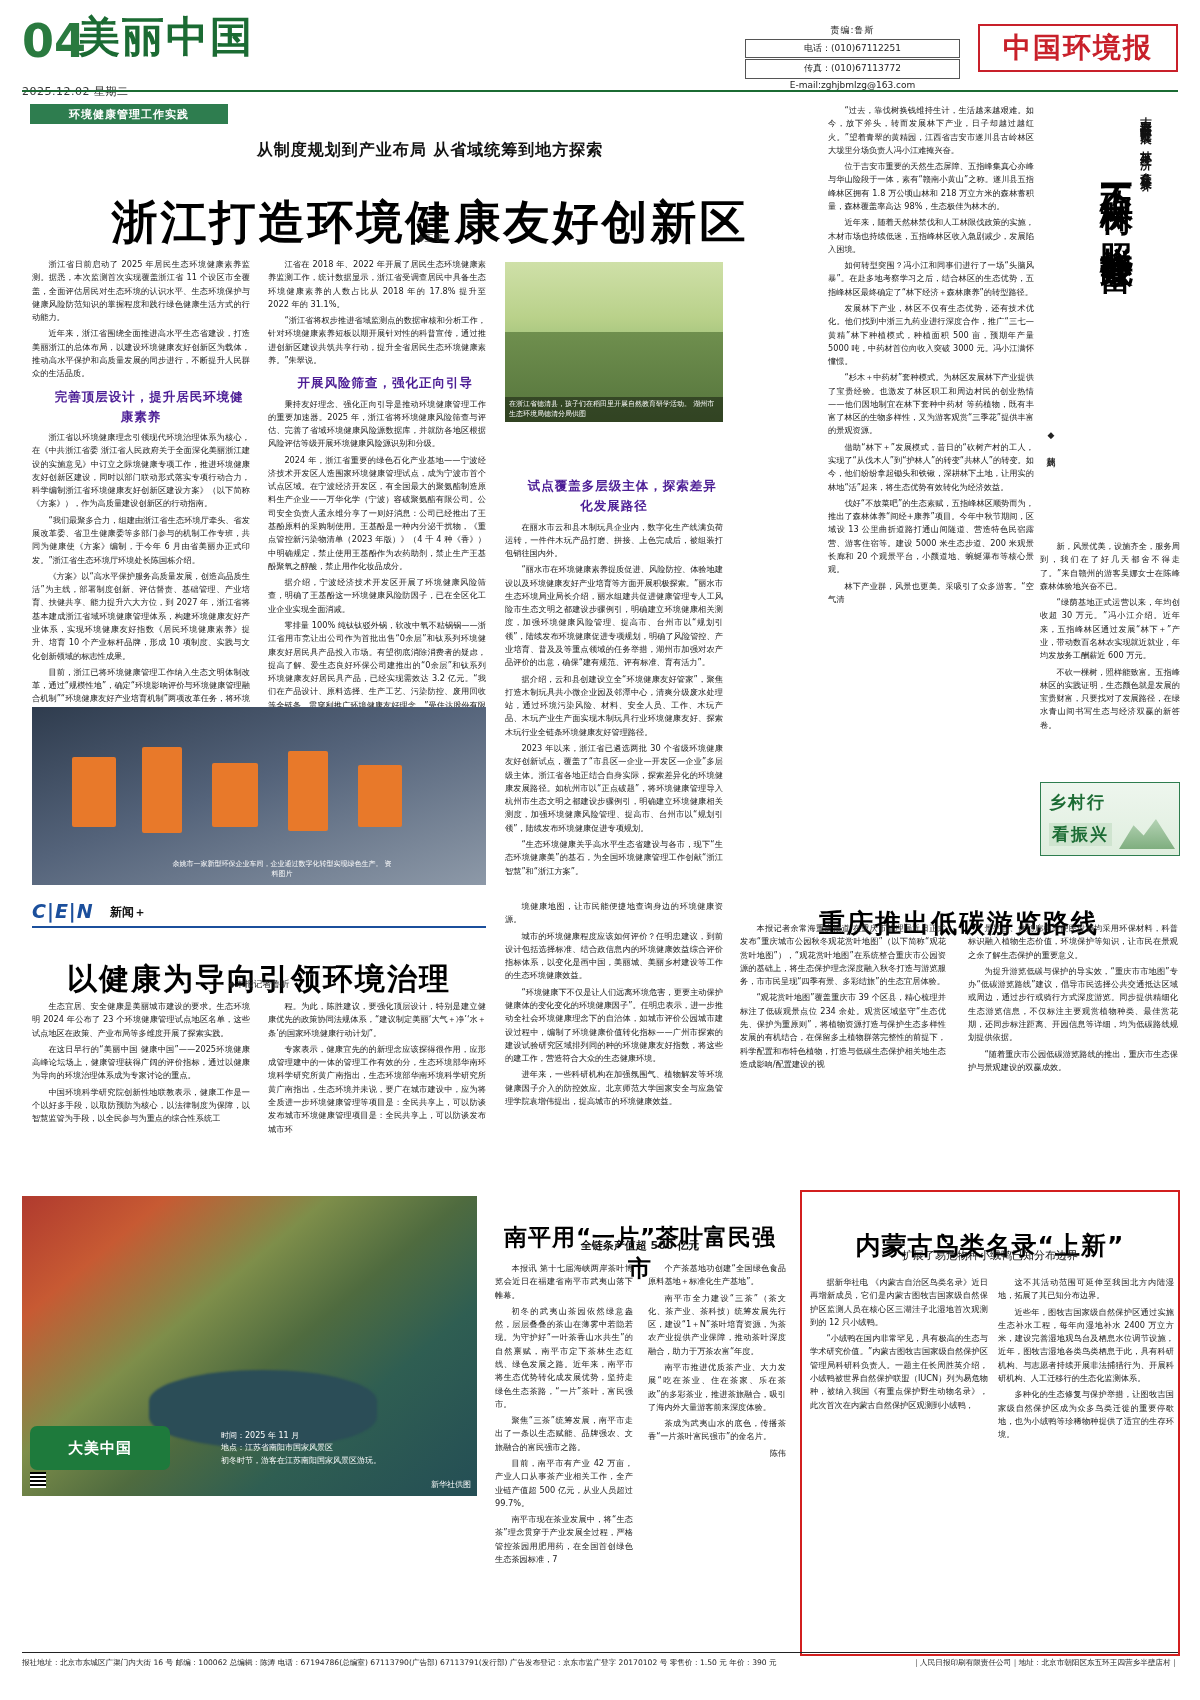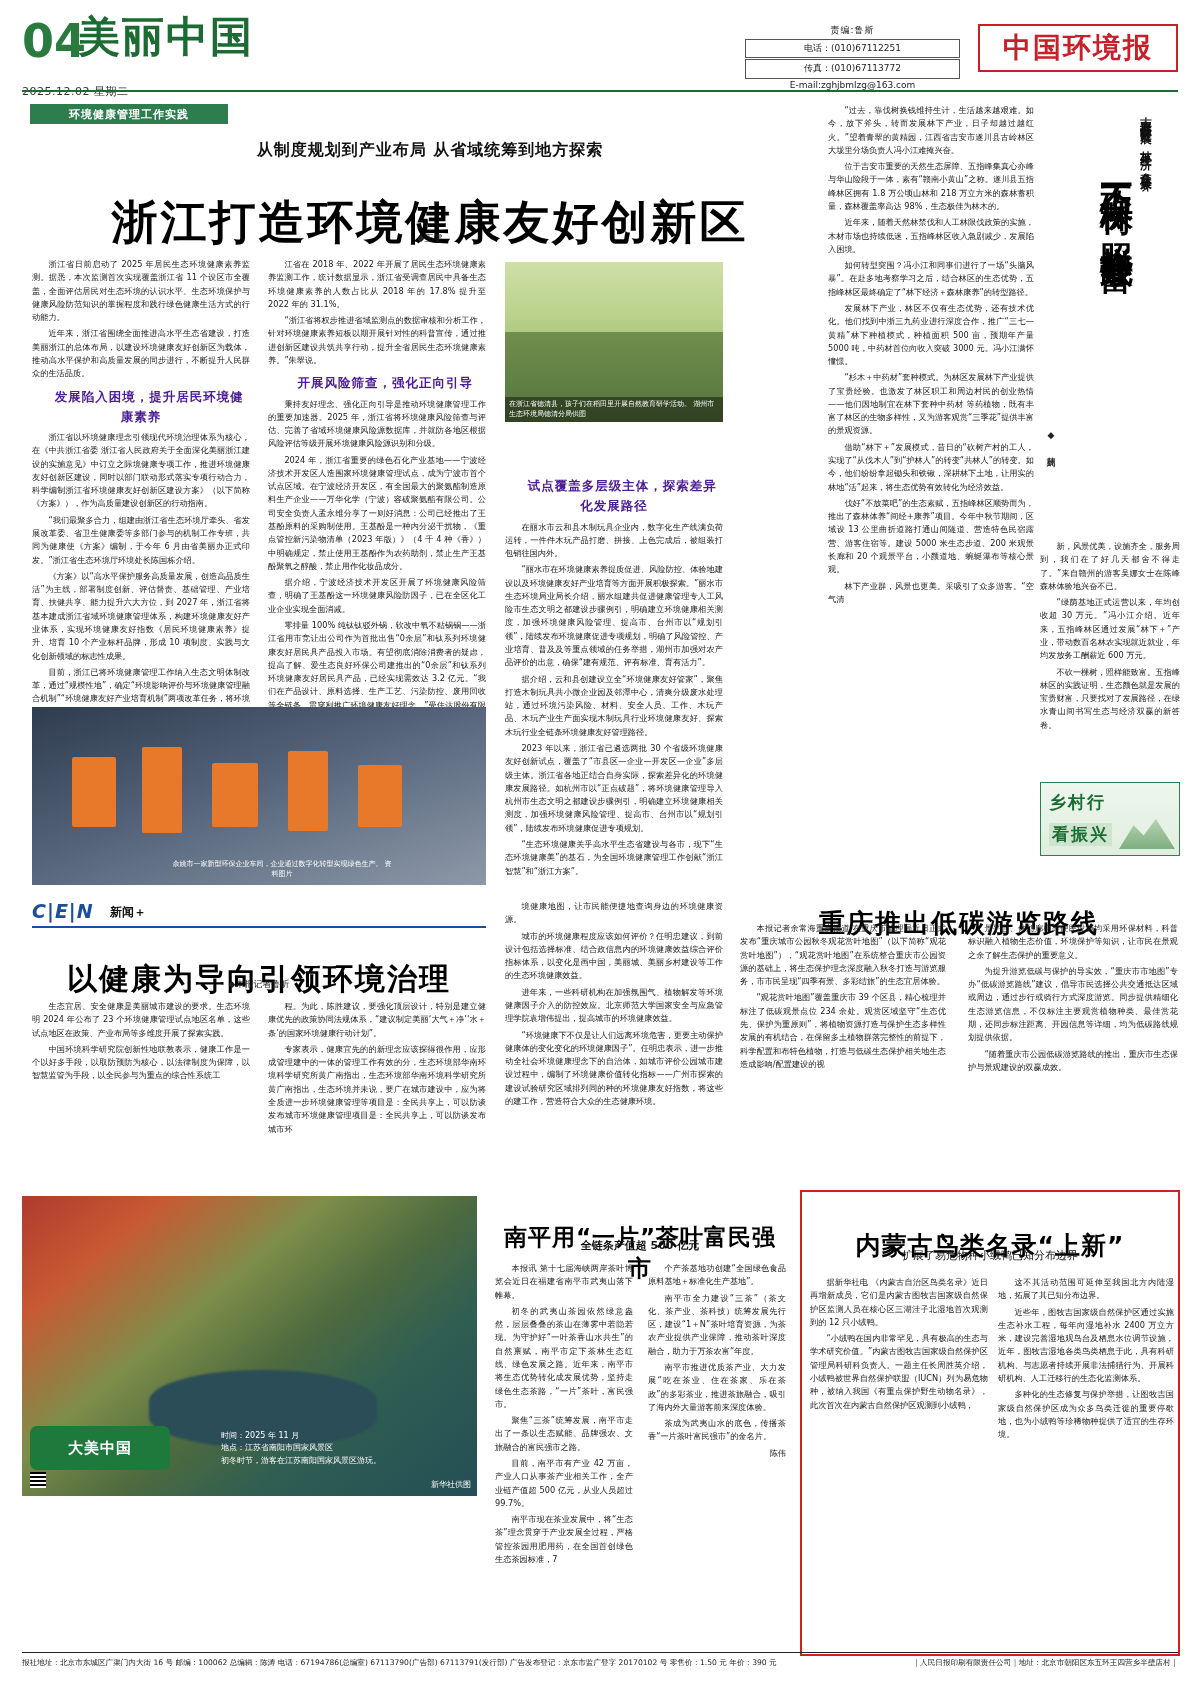--- a/index.html
+++ b/index.html
@@ -135,21 +135,21 @@
   </div>
 
   <div class="tag">环境健康管理工作实践</div>
   <div class="kicker">从制度规划到产业布局 从省域统筹到地方探索</div>
   <h1 class="headline">浙江打造环境健康友好创新区</h1>
   <div class="byline">◆王雯</div>
 
   <div class="c1 col-text">
     <p>浙江省日前启动了 2025 年居民生态环境健康素养监测。据悉，本次监测首次实现覆盖浙江省 11 个设区市全覆盖，全面评估居民对生态环境的认识水平、生态环境保护与健康风险防范知识的掌握程度和践行绿色健康生活方式的行动能力。</p>
     <p>近年来，浙江省围绕全面推进高水平生态省建设，打造美丽浙江的总体布局，以建设环境健康友好创新区为载体，推动高水平保护和高质量发展的同步进行，不断提升人民群众的生活品质。</p>
-    <div class="subhd">发展陷入困境，提升居民环境健康素养</div>
+    <div class="subhd">完善顶层设计，提升居民环境健康素养</div>
     <p>浙江省以环境健康理念引领现代环境治理体系为核心，在《中共浙江省委 浙江省人民政府关于全面深化美丽浙江建设的实施意见》中订立之际境健康专项工作，推进环境健康友好创新区建设，同时以部门联动形式落实专项行动合力，科学编制浙江省环境健康友好创新区建设方案》（以下简称《方案》），作为高质量建设创新区的行动指南。</p>
     <p>“我们最聚多合力，组建由浙江省生态环境厅牵头、省发展改革委、省卫生健康委等多部门参与的机制工作专班，共同为健康使《方案》编制，于今年 6 月由省美丽办正式印发。”浙江省生态环境厅环境处长陈国栋介绍。</p>
     <p>《方案》以“高水平保护服务高质量发展，创造高品质生活”为主线，部署制度创新、评估督责、基础管理、产业培育、扶健共享、能力提升六大方位，到 2027 年，浙江省将基本建成浙江省域环境健康管理体系，构建环境健康友好产业体系，实现环境健康友好指数《居民环境健康素养》提升、培育 10 个产业标杆品牌，形成 10 项制度、实践与文化创新领域的标志性成果。</p>
     <p>目前，浙江已将环境健康管理工作纳入生态文明体制改革，通过“规模性地”，确定“环境影响评价与环境健康管理融合机制”“环境健康友好产业培育机制”两项改革任务，将环境健康管理工作作为专项资金重点支持领域，并下拨试点专项资金 2915 余万元。</p>
     <p>规范开展居民生态环境健康素养监测，是掌握居民环境健康素养、衡量生态环境科普工作成效的重要标尺。浙</p>
   </div>
 
   <div class="c2 col-text">
     <p>江省在 2018 年、2022 年开展了居民生态环境健康素养监测工作，统计数据显示，浙江省受调查居民中具备生态环境健康素养的人数占比从 2018 年的 17.8% 提升至 2022 年的 31.1%。</p>
     <p>“浙江省将权步推进省域监测点的数据审核和分析工作，针对环境健康素养短板以期开展针对性的科普宣传，通过推进创新区建设共筑共享行动，提升全省居民生态环境健康素养。”朱翠说。</p>
@@ -185,31 +185,32 @@
 
   <div class="cen">
     <span class="cen-logo">C|E|N</span>
     <span class="cen-txt">新闻＋</span>
   </div>
   <h2 class="h2">以健康为导向引领环境治理</h2>
   <div class="h2by">◆本报记者鲁昕</div>
 
   <div class="c5 col-text">
     <p>生态宜居、安全健康是美丽城市建设的要求。生态环境明 2024 年公布了 23 个环境健康管理试点地区名单，这些试点地区在政策、产业布局等多维度开展了探索实践。</p>
+    <p>在这日早行的“美丽中国 健康中国”——2025环境健康高峰论坛场上，健康管理获得广阔的评价指标，通过以健康为导向的环境治理体系成为专家讨论的重点。</p>
     <p>中国环境科学研究院创新性地联教表示，健康工作是一个以好多手段，以取防预防为核心，以法律制度为保障，以智慧监管为手段，以全民参与为重点的综合性系统工</p>
   </div>
   <div class="c6 col-text">
     <p>程。为此，陈胜建议，要强化顶层设计，特别是建立健康优先的政策协同法规体系，“建议制定美丽‘大气＋净’‘水＋条’的国家环境健康行动计划”。</p>
     <p>专家表示，健康宜先的的新理念应该探得很作用，应形成管理建中的一体的管理工作有效的分，生态环境部华南环境科学研究所黄广南指出，生态环境部华南环境科学研究所黄广南指出，生态环境并未说，要广在城市建设中，应为将全质进一步环境健康管理等项目是：全民共享上，可以防谈发布城市环境健康管理项目是：全民共享上，可以防谈发布城市环</p>
   </div>
   <div class="c3b col-text">
     <p>境健康地图，让市民能便捷地查询身边的环境健康资源。</p>
     <p>城市的环境健康程度应该如何评价？任明忠建议，到前设计包括选择标准、结合政信息内的环境健康效益综合评价指标体系，以变化是画中国，美丽城、美丽乡村建设等工作的生态环境健康效益。</p>
+    <p>“环境健康下不仅是让人们远离环境危害，更要主动保护健康体的变化变化的环境健康因子”。任明忠表示，进一步推动全社会环境健康理念下的自治体，如城市评价公园城市建设过程中，编制了环境健康价值转化指标——广州市探索的建设试验研究区域排列同的种的环境健康友好指数，将这些的建工作，营造符合大众的生态健康环境。</p>
     <p>进年来，一些科研机构在加强氛围气、植物解发等环境健康因子介入的防控效应。北京师范大学国家安全与应急管理学院袁增伟提出，提高城市的环境健康效益。</p>
-    <p>“环境健康下不仅是让人们远离环境危害，更要主动保护健康体的变化变化的环境健康因子”。任明忠表示，进一步推动全社会环境健康理念下的自治体，如城市评价公园城市建设过程中，编制了环境健康价值转化指标——广州市探索的建设试验研究区域排列同的种的环境健康友好指数，将这些的建工作，营造符合大众的生态健康环境。</p>
   </div>
 
   <div class="photo photo-aut">
     <div class="aut-water"></div>
     <div class="aut-badge">
       <span>大美中国</span>
     </div>
     <div class="aut-qr"></div>
     <div class="aut-meta">
       <div>时间：2025 年 11 月</div>

